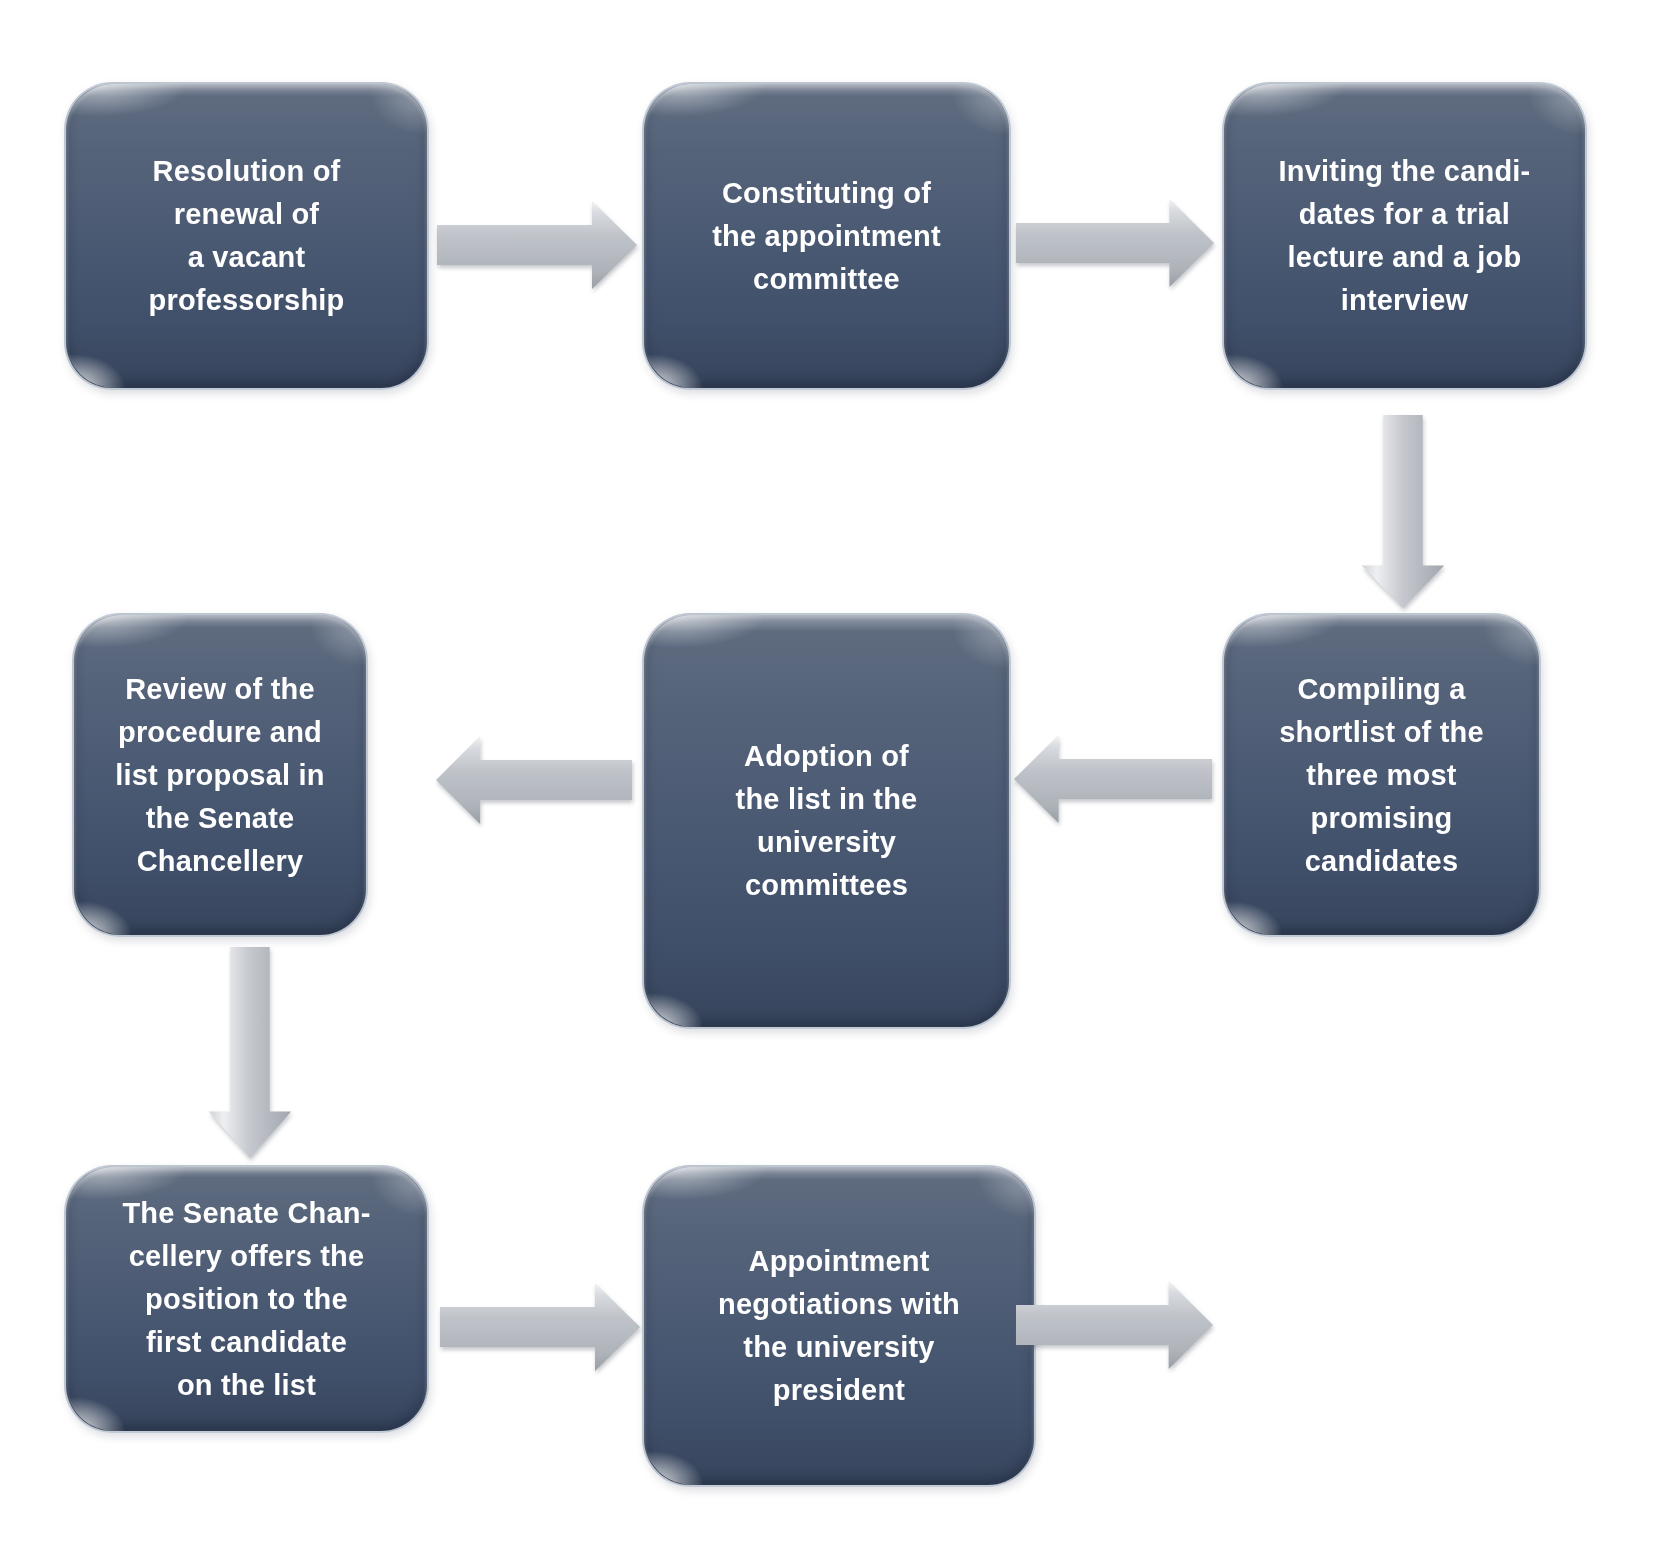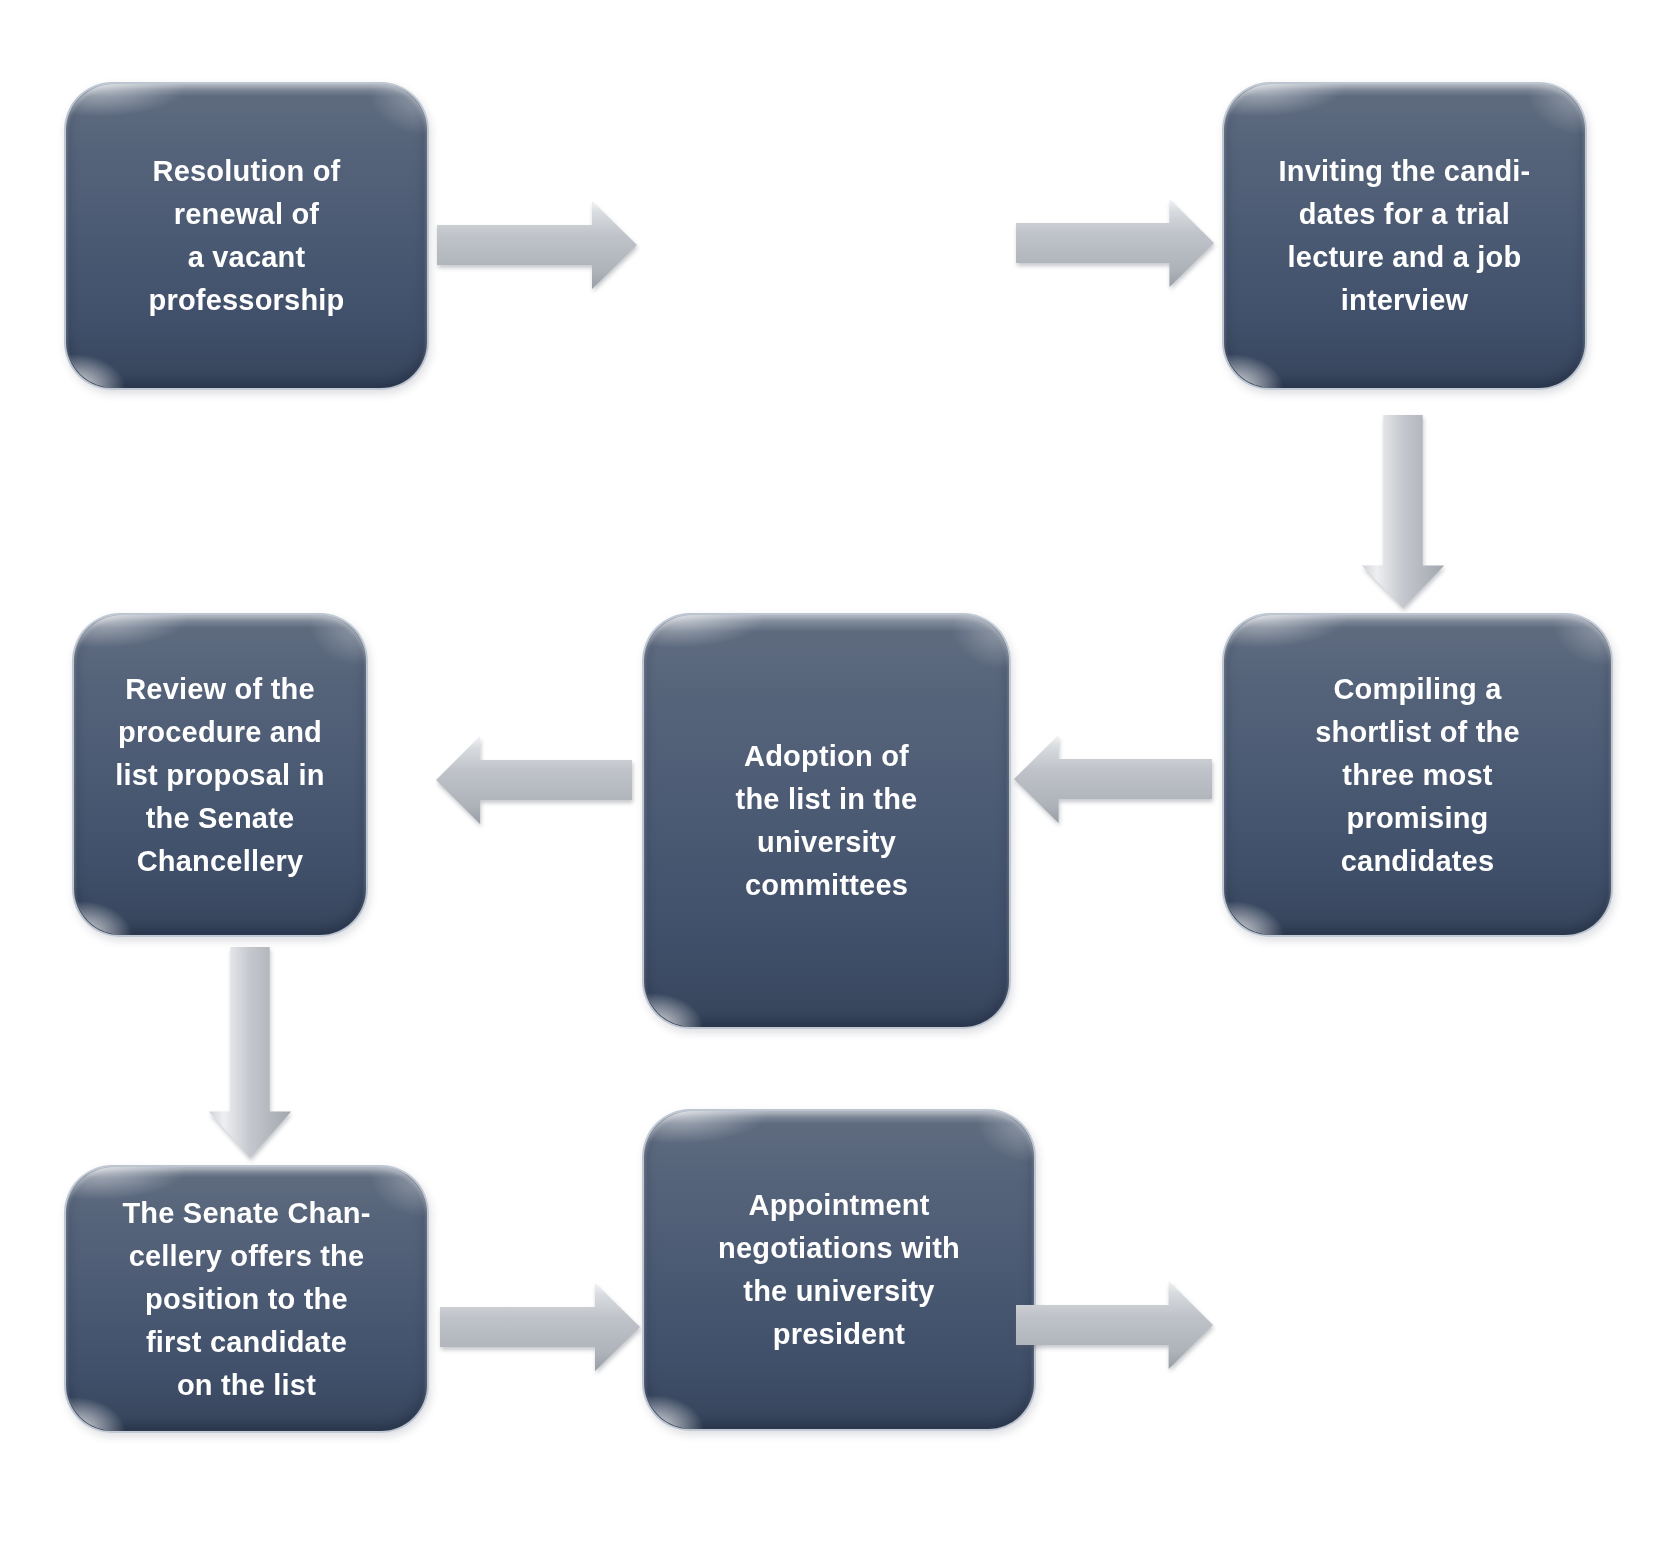--- a/index.html
+++ b/index.html
@@ -54,25 +54,25 @@
     line-height: 43px;
     font-weight: bold;
     white-space: pre-line;
     padding: 0 16px;
     letter-spacing: 0.2px;
   }
 
   .n1 { left:  64px; top:   82px; width: 365px; height: 308px; }
   .n2 { left: 642px; top:   82px; width: 369px; height: 308px; }
   .n3 { left:1222px; top:   82px; width: 365px; height: 308px; }
-  .n4 { left:1222px; top:  613px; width: 391px; height: 324px; }
+  .n4 { left:1222px; top:  613px; width: 319px; height: 324px; }
   .n5 { left: 642px; top:  613px; width: 369px; height: 416px; }
   .n6 { left:  72px; top:  613px; width: 296px; height: 324px; }
   .n7 { left:  64px; top: 1165px; width: 365px; height: 268px; }
-  .n8 { left: 642px; top: 1109px; width: 394px; height: 322px; }
+  .n8 { left: 642px; top: 1165px; width: 394px; height: 322px; }
 
   
   .arrow { position: absolute; }
   .arrow svg { display: block; width: 100%; height: 100%; filter: drop-shadow(1px 3px 2px rgba(90,95,105,0.35)); }
 
   .a1 { left:  437px; top:  197px; width: 200px; height:  96px; }
   .a2 { left: 1016px; top:  195px; width: 198px; height:  96px; }
   .a3 { left: 1358px; top:  415px; width:  90px; height: 193px; }
   .a4 { left: 1014px; top:  731px; width: 198px; height:  96px; }
   .a5 { left:  436px; top:  732px; width: 196px; height:  96px; }
@@ -111,20 +111,25 @@
 a vacant
 professorship</div>
   </div>
 
   <div class="arrow a1">
     <svg viewBox="0 0 200 96" preserveAspectRatio="none">
       <polygon points="0,28 155,28 155,4 200,48 155,92 155,68 0,68" fill="url(#agH)"></polygon>
     </svg>
   </div>
 
+  <div class="node n2">
+    <div class="node-label">Constituting of
+the appointment
+committee</div>
+  </div>
 
   <div class="arrow a2">
     <svg viewBox="0 0 200 96" preserveAspectRatio="none">
       <polygon points="0,28 155,28 155,4 200,48 155,92 155,68 0,68" fill="url(#agH)"></polygon>
     </svg>
   </div>
 
   <div class="node n3">
     <div class="node-label">Inviting the candi-
 dates for a trial

